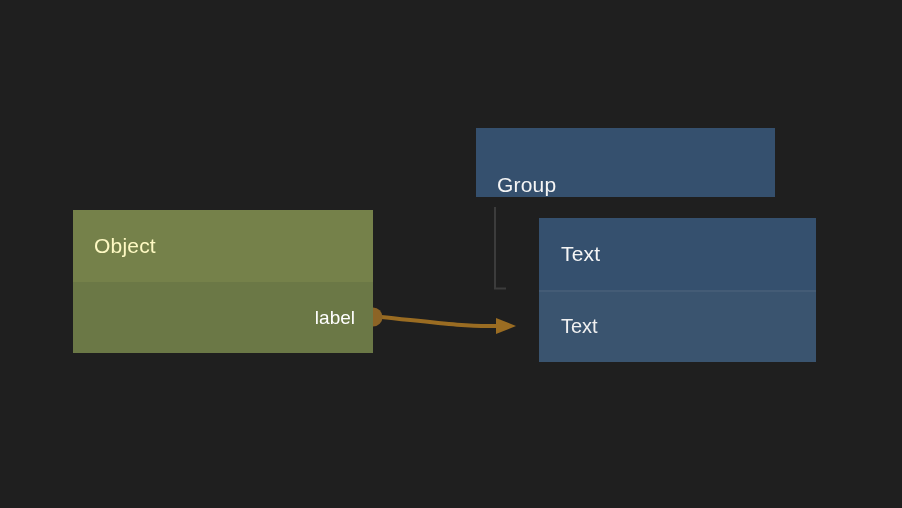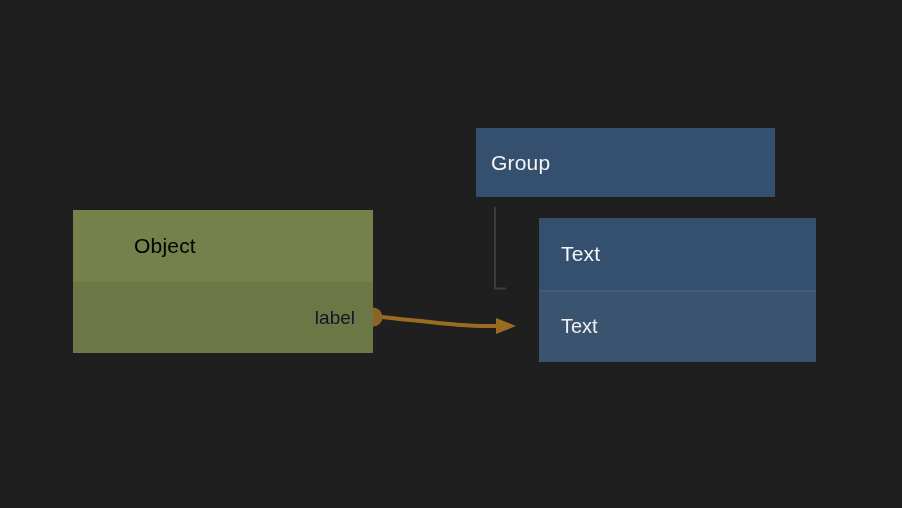--- a/index.html
+++ b/index.html
@@ -34,26 +34,26 @@
   .node-title {
     color: #f5f5f5;
     font-size: 21px;
     letter-spacing: 0.2px;
   }
   
   .node-object { left: 73px; top: 210px; width: 300px; height: 143px; }
   .node-object .header { width: 100%; height: 72px; padding-left: 21px; }
   .node-object .body   { width: 100%; height: 71px; justify-content: flex-end; padding-right: 18px; }
   .port-label {
-    color: #0f172a;
+    color: #ffffff;
     font-size: 19px;
   }
   
   .node-group { left: 476px; top: 128px; width: 299px; height: 69px; }
-  .node-group .header { width: 100%; height: 69px; padding-left: 15px; }
+  .node-group .header { width: 100%; height: 69px; padding-left: 21px; align-items: flex-end; }
   
   .node-text { left: 515px; top: 218px; width: 301px; height: 144px; padding-left: 24px; }
   .node-text .header { width: 100%; height: 72px; padding-left: 22px; }
   .node-text .row {
     width: 100%;
     height: 72px;
     padding-left: 22px;
     box-shadow: inset 0 2px 0 rgba(255,255,255,0.05);
   }
   .row-label {
@@ -70,21 +70,21 @@
 
     <path d="M 495 207 L 495 288.5 L 506 288.5" fill="none" stroke-width="2" stroke="#3c3c3c"></path>
 
     <path d="M 381 317 C 430 322, 465 327, 497 326" fill="none" stroke-width="4" stroke-linecap="round" stroke="#9a6c22"></path>
     <polygon points="516,326 496,318 496,334" fill="#9a6c22"></polygon>
     <circle cx="373" cy="317" r="9.5" fill="#8c6426"></circle>
   </svg>
 
   <div class="node node-object">
     <div class="node-section header" style="background-color: rgb(117, 129, 74);">
-      <span class="node-title" style="color: #000000; margin-left: 40px;">Object</span>
+      <span class="node-title" style="color: #fef9c3;">Object</span>
     </div>
     <div class="node-section body" style="background-color: rgb(107, 120, 70);">
       <span class="port-label">label</span>
     </div>
   </div>
 
   <div class="node node-group">
     <div class="node-section header" style="background-color: rgb(53, 80, 110);">
       <span class="node-title" style="color: rgb(245, 245, 245);">Group</span>
     </div>

